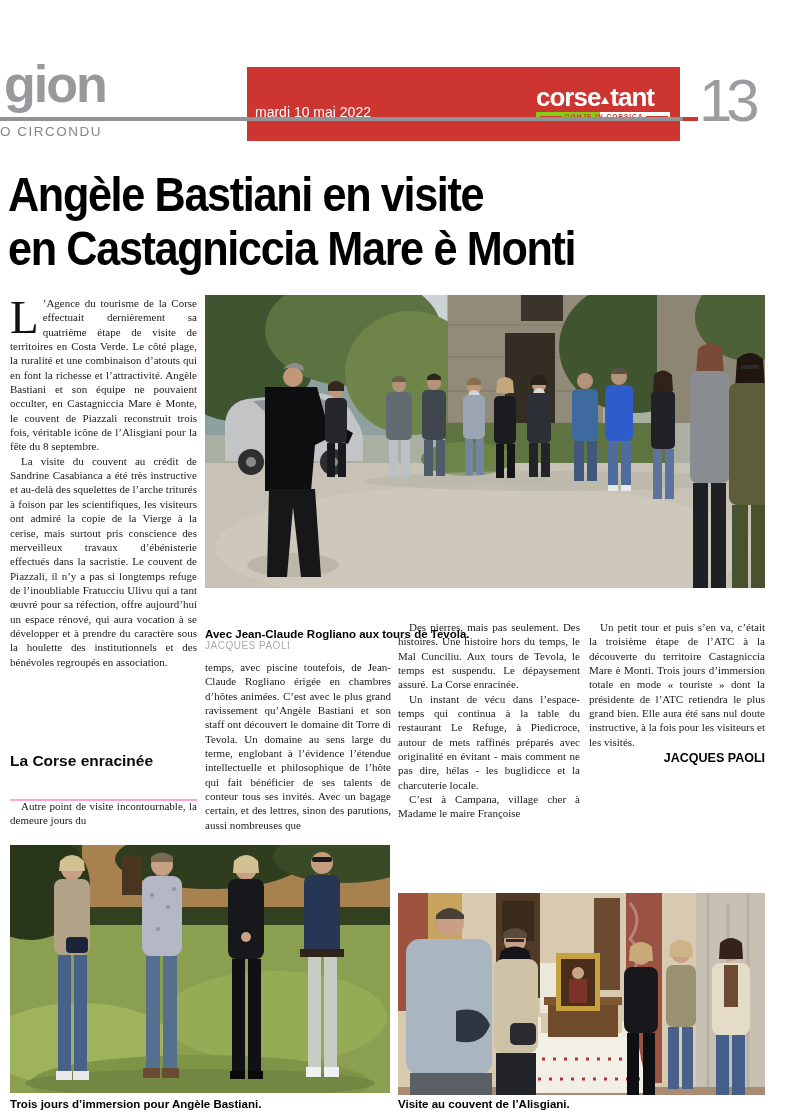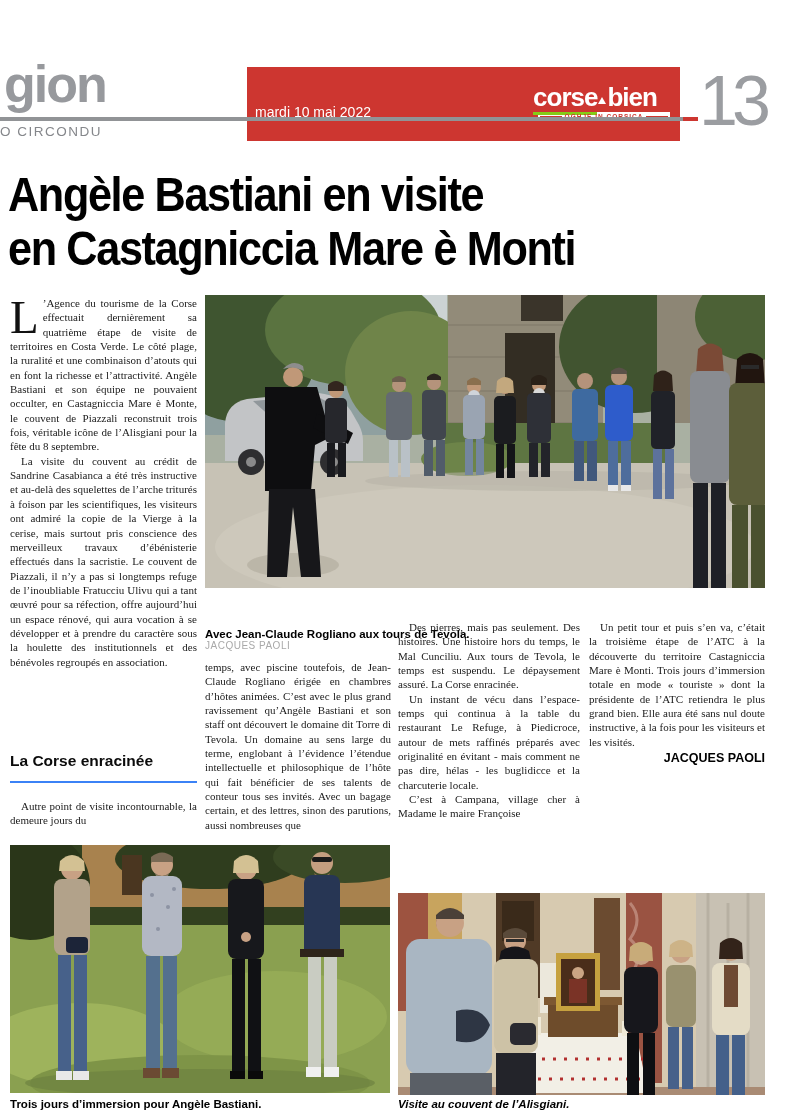--- a/index.html
+++ b/index.html
@@ -12,75 +12,75 @@
   .section-sub{position:absolute;left:0px;top:124px;font-family:"Liberation Sans",sans-serif;
     font-size:13.5px;letter-spacing:1.5px;color:#85878b;z-index:2;}
   .rule-gray{position:absolute;left:0;top:117px;width:683px;height:4px;background:#919396;z-index:4;}
   .rule-red-dash{position:absolute;left:683px;top:117px;width:15px;height:4px;background:#cd3630;z-index:4;}
   .banner{position:absolute;left:247px;top:67px;width:433px;height:74px;background:#cd3630;z-index:3;}
   .banner-date{position:absolute;left:8px;top:37px;color:#fff;font-family:"Liberation Sans",sans-serif;
     font-size:14px;}
   .logo{position:absolute;right:10px;top:17px;width:150px;text-align:center;}
   .logo-line{color:#fff;font-family:"Liberation Sans",sans-serif;font-weight:700;font-size:26px;
     letter-spacing:-1px;line-height:26px;white-space:nowrap;}
-  .logo-left{border-bottom:3px solid #84cc16;padding-bottom:0px;}
+  .logo-left{border-bottom:5px solid #84cc16;padding-bottom:0px;}
   .logo-mark{display:inline-block;width:0;height:0;border-left:4px solid transparent;
     border-right:4px solid transparent;border-bottom:7px solid #fff;margin:0 1px 2px 1px;}
   .logo-strip{margin-top:2px;margin-left:18px;background:#fff;color:#cd3630;
     font-family:"Liberation Sans",sans-serif;font-weight:700;font-size:6.5px;letter-spacing:1px;
     padding:1px 2px;display:flex;align-items:center;gap:3px;}
   .logo-strip .dash{flex:1;height:1px;background:#cd3630;}
   .page-number{position:absolute;left:699px;top:60px;font-family:"Liberation Sans",sans-serif;
-    font-size:70px;line-height:82px;color:#9b9da1;letter-spacing:-6px;z-index:2;}
+    font-size:60px;line-height:82px;color:#9b9da1;letter-spacing:-6px;z-index:2;}
 
   
   .headline{position:absolute;left:8px;top:168px;font-family:"Liberation Sans",sans-serif;
     font-weight:700;font-size:48px;line-height:54px;letter-spacing:-1.5px;color:#000;
     transform:scaleX(.9);transform-origin:0 0;white-space:nowrap;}
 
   
   .bodytext{font-size:11px;line-height:14.35px;text-align:justify;color:#1a1a1a;}
   .bodytext p{margin:0;}
   .ind{text-indent:11px;}
   .dropcap{float:left;font-size:47px;line-height:39px;padding:2px 4px 0 0;font-weight:400;color:#111;}
   .col1-top{position:absolute;left:10px;top:296px;width:187px;height:452px;overflow:hidden;}
   .subhead{position:absolute;left:10px;top:752px;width:187px;font-family:"Liberation Sans",sans-serif;
-    font-weight:700;font-size:15.5px;color:#0b0b0b;padding-bottom:11px;border-bottom:2px solid #3b82f6;}
+    font-weight:700;font-size:15.5px;color:#0b0b0b;padding-bottom:29px;border-bottom:2px solid #f9a8d4;}
   .col1-bottom{position:absolute;left:10px;top:799px;width:187px;height:42px;overflow:hidden;}
   .col2{position:absolute;left:205px;top:620px;width:186px;height:214px;overflow:hidden;margin-top:40px;}
   .col3{position:absolute;left:398px;top:620px;width:182px;height:272px;overflow:hidden;}
   .col4{position:absolute;left:589px;top:620px;width:176px;height:262px;overflow:hidden;}
   .byline{font-family:"Liberation Sans",sans-serif;font-weight:700;font-size:12.5px;
     text-align:right;margin-top:2px;color:#000;}
 
   
   .photo{position:absolute;overflow:hidden;background:#9a9a90;}
   .photo svg{display:block;width:100%;height:100%;}
   .photo-top{left:205px;top:295px;width:560px;height:293px;}
   .photo-bl{left:10px;top:845px;width:380px;height:248px;}
   .photo-br{left:398px;top:893px;width:367px;height:202px;}
   .caption-row{position:absolute;left:205px;top:628px;width:560px;display:flex;
     justify-content:space-between;align-items:baseline;flex-direction:column;}
   .caption{font-family:"Liberation Sans",sans-serif;font-weight:700;font-size:11.5px;color:#000;}
   .credit{font-family:"Liberation Sans",sans-serif;font-size:10px;color:#a9a9a9;letter-spacing:.5px;}
   .caption-bl{position:absolute;left:10px;top:1098px;}
-  .caption-br{position:absolute;left:398px;top:1098px;font-style:italic;}
+  .caption-br{position:absolute;left:398px;top:1098px;}
 </style>
 </head>
 <body>
 
 <div class="page">
 
   <div class="section-word">gion</div>
   <div class="section-sub">O CIRCONDU</div>
 
   <div class="banner">
     <div class="banner-date">mardi 10 mai 2022</div>
     <div class="logo">
-      <div class="logo-line"><span class="logo-left">corse</span><span class="logo-mark"></span><span>bien</span></div>
+      <div class="logo-line"><span class="logo-left">corse</span><span class="logo-mark"></span><span>tant</span></div>
       <div class="logo-strip">
         <span class="dash"></span>
         <span>OGHJE IN CORSICA</span>
         <span class="dash"></span>
       </div>
     </div>
   </div>
 
   <div class="rule-gray"></div>
   <div class="rule-red-dash"></div>

